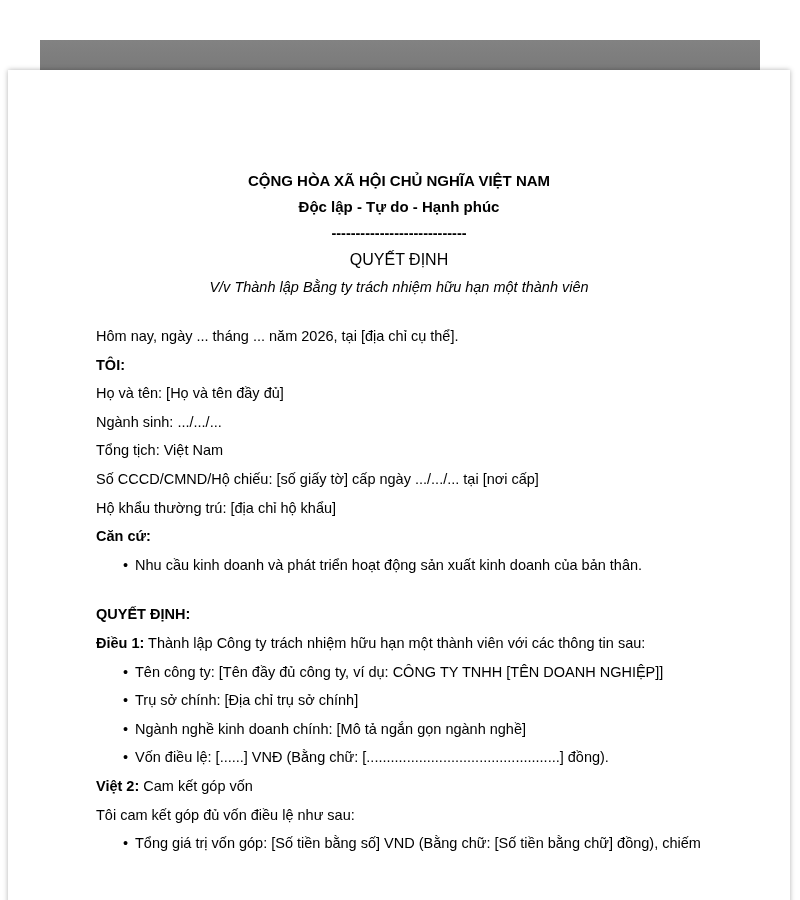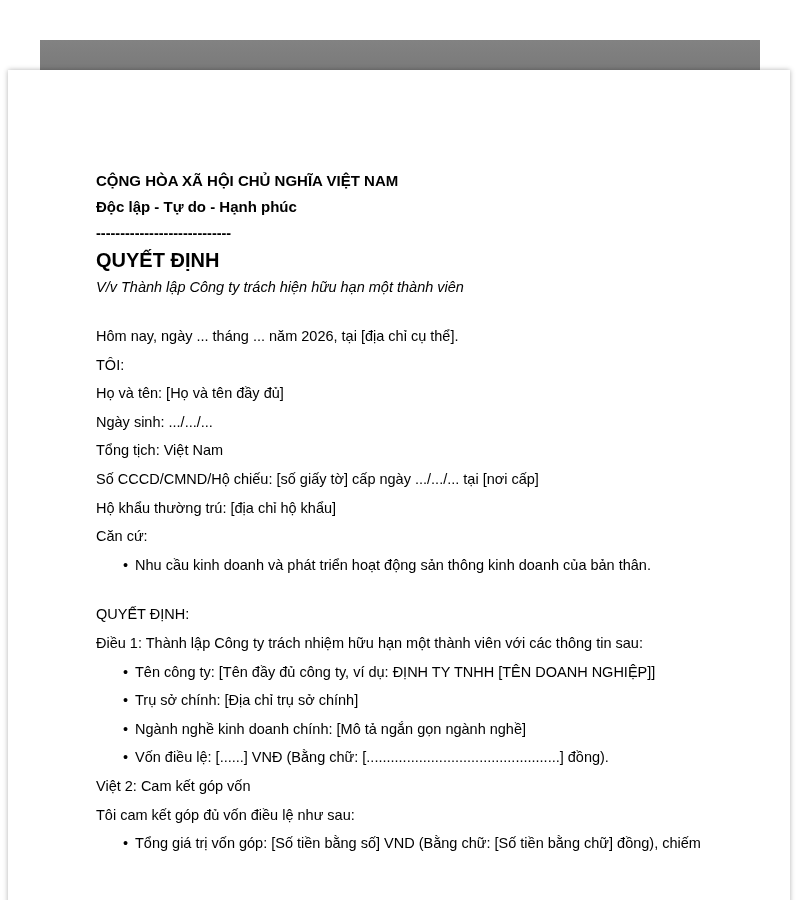--- a/index.html
+++ b/index.html
@@ -17,59 +17,59 @@
   .page {
     position:absolute; left:8px; top:70px; width:782px; height:1200px;
     background:#ffffff;
     box-shadow:0 0 5px rgba(0,0,0,0.30);
   }
   .content {
     padding:98px 88px 0 88px;
     font-size:14.5px; line-height:28.6px;
     white-space:nowrap;
   }
-  .doc-header { line-height:26px; margin-bottom:22px; }
+  .doc-header { text-align:center; line-height:26px; margin-bottom:22px; }
   .doc-header .motto { font-weight:bold; font-size:15px; }
   .doc-header .divider { font-weight:bold; letter-spacing:0; }
-  .doc-header .title { font-weight:bold; font-size:20px; line-height:28px; }
+  .doc-header .title { font-weight:normal; font-size:16px; line-height:28px; }
   .doc-header .subtitle { font-style:italic; font-size:14.5px; }
   .line { line-height:28.6px; }
-  .bold { font-weight:normal; }
+  .bold { font-weight:bold; }
   .bullet { padding-left:27px; }
   .bullet .dot { display:inline-block; width:12px; }
   .spacer { height:21px; }
 </style>
 </head>
 <body>
 
 <div class="top-bar"></div>
 
 <div class="page">
   <div class="content">
     <div class="doc-header">
       <div class="motto">CỘNG HÒA XÃ HỘI CHỦ NGHĨA VIỆT NAM</div>
       <div class="motto">Độc lập - Tự do - Hạnh phúc</div>
       <div class="divider">----------------------------</div>
       <div class="title">QUYẾT ĐỊNH</div>
-      <div class="subtitle">V/v Thành lập Công ty trách hiện hữu hạn một thành viên</div>
+      <div class="subtitle">V/v Thành lập Bằng ty trách nhiệm hữu hạn một thành viên</div>
     </div>
     <div>
         <div class="line">Hôm nay, ngày ... tháng ... năm 2026, tại [địa chỉ cụ thể].</div>
         <div class="line bold">TÔI:</div>
         <div class="line">Họ và tên: [Họ và tên đầy đủ]</div>
-        <div class="line">Ngày sinh: .../.../...</div>
+        <div class="line">Ngành sinh: .../.../...</div>
         <div class="line">Tổng tịch: Việt Nam</div>
         <div class="line">Số CCCD/CMND/Hộ chiếu: [số giấy tờ] cấp ngày .../.../... tại [nơi cấp]</div>
         <div class="line">Hộ khẩu thường trú: [địa chỉ hộ khẩu]</div>
         <div class="line bold">Căn cứ:</div>
-        <div class="line bullet"><span class="dot">•</span><span>Nhu cầu kinh doanh và phát triển hoạt động sản thông kinh doanh của bản thân.</span></div>
+        <div class="line bullet"><span class="dot">•</span><span>Nhu cầu kinh doanh và phát triển hoạt động sản xuất kinh doanh của bản thân.</span></div>
         <div class="spacer"></div>
         <div class="line bold">QUYẾT ĐỊNH:</div>
         <div class="line"><span class="bold">Điều 1:</span> Thành lập Công ty trách nhiệm hữu hạn một thành viên với các thông tin sau:</div>
-        <div class="line bullet"><span class="dot">•</span><span>Tên công ty: [Tên đầy đủ công ty, ví dụ: ĐỊNH TY TNHH [TÊN DOANH NGHIỆP]]</span></div>
+        <div class="line bullet"><span class="dot">•</span><span>Tên công ty: [Tên đầy đủ công ty, ví dụ: CÔNG TY TNHH [TÊN DOANH NGHIỆP]]</span></div>
         <div class="line bullet"><span class="dot">•</span><span>Trụ sở chính: [Địa chỉ trụ sở chính]</span></div>
         <div class="line bullet"><span class="dot">•</span><span>Ngành nghề kinh doanh chính: [Mô tả ngắn gọn ngành nghề]</span></div>
         <div class="line bullet"><span class="dot">•</span><span>Vốn điều lệ: [......] VNĐ (Bằng chữ: [................................................] đồng).</span></div>
         <div class="line"><span class="bold">Việt 2:</span> Cam kết góp vốn</div>
         <div class="line">Tôi cam kết góp đủ vốn điều lệ như sau:</div>
         <div class="line bullet"><span class="dot">•</span><span>Tổng giá trị vốn góp: [Số tiền bằng số] VND (Bằng chữ: [Số tiền bằng chữ] đồng), chiếm</span></div>
       </div>
   </div>
 </div>
 

